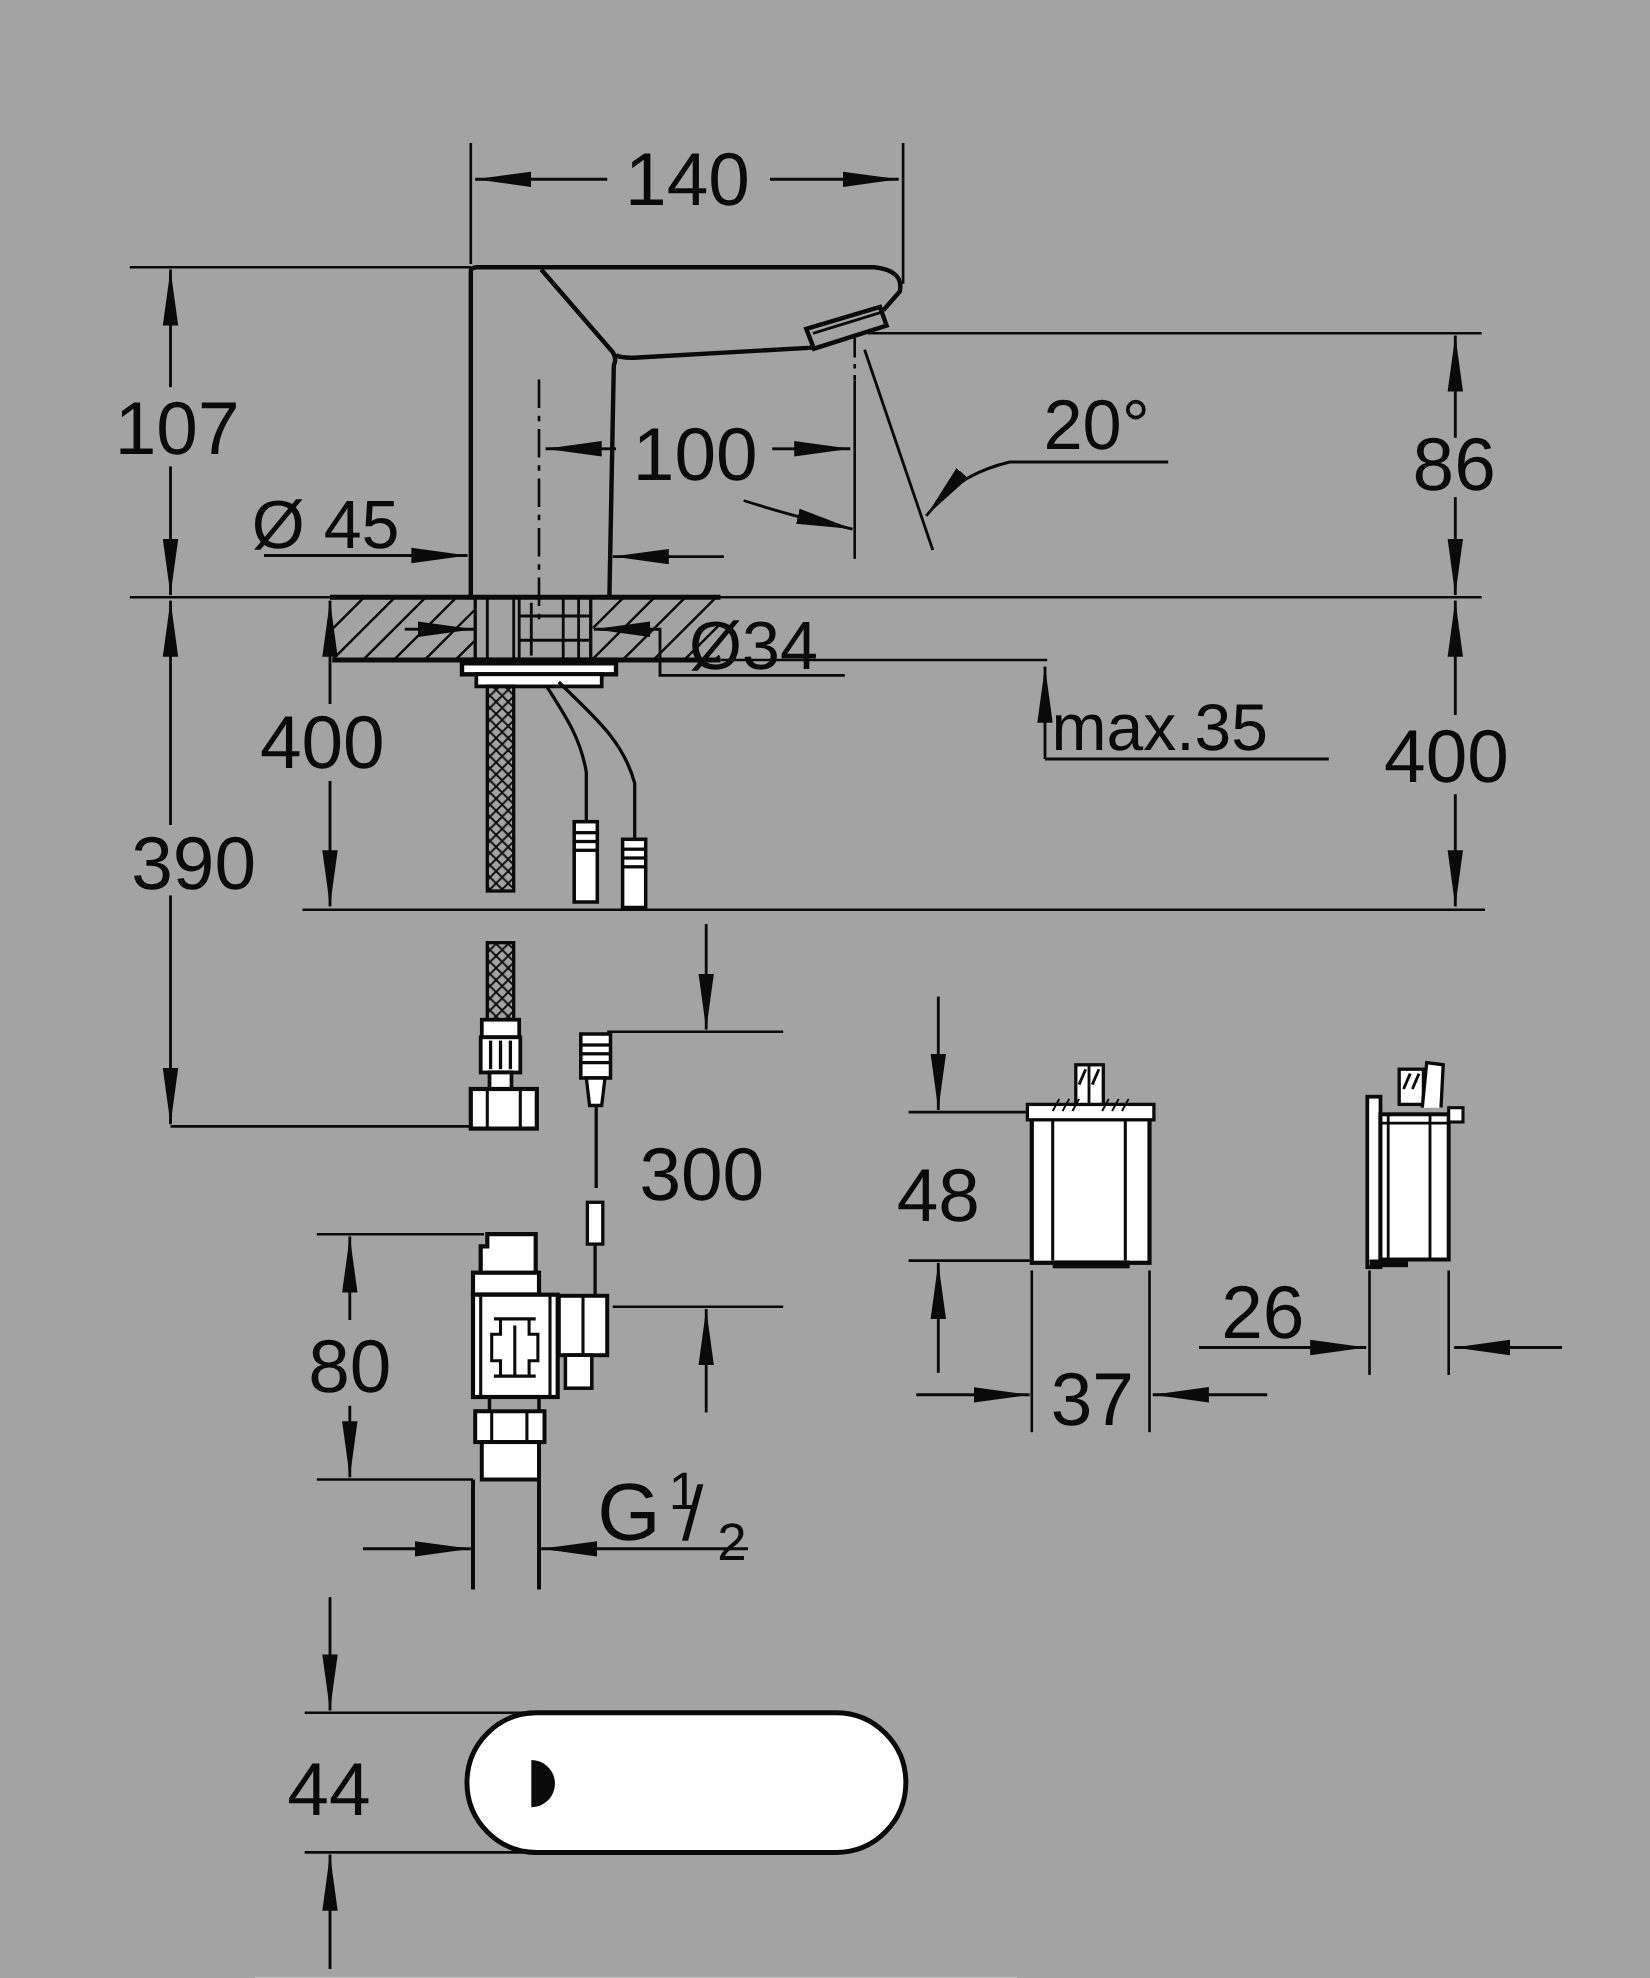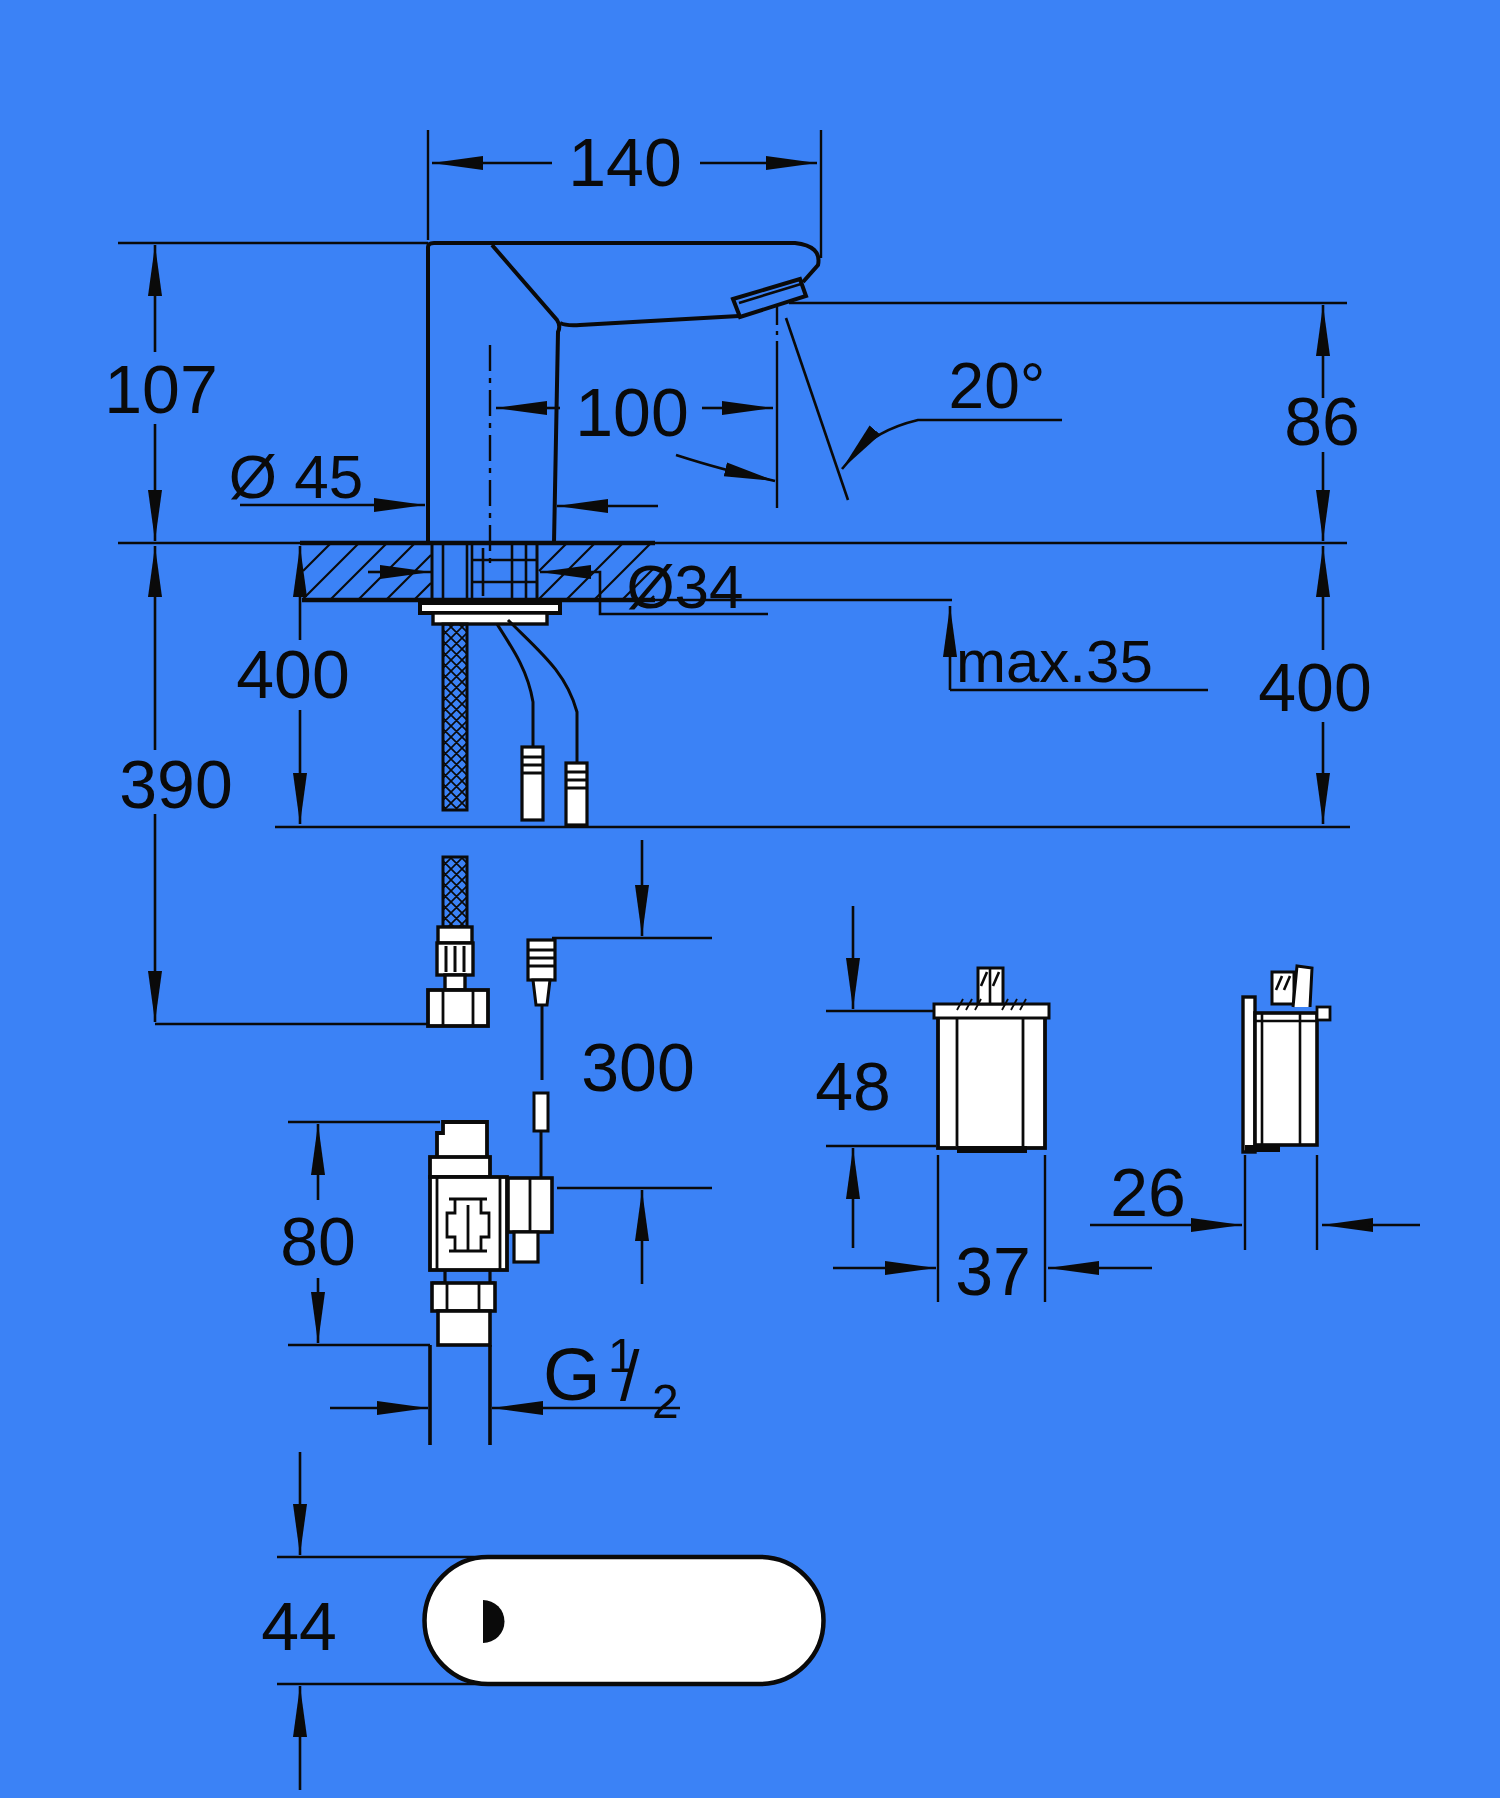--- a/index.html
+++ b/index.html
@@ -1,16 +1,16 @@
 <!DOCTYPE html>
 <html><head>
 <meta charset="utf-8">
 <style>
   html,body{margin:0;padding:0;background:#ffffff;}
-  .page{position:relative;width:1500px;height:1798px;background:#3b82f6;overflow:hidden;
+  .page{position:relative;width:1500px;height:1798px;background:#a3a3a3;overflow:hidden;
         font-family:"Liberation Sans", sans-serif;}
   svg{position:absolute;left:0;top:0;}
   svg text{font-family:"Liberation Sans","DejaVu Sans",sans-serif;fill:#0a0a0a;}
   .dim{font-size:68px;}
   .dimtxt{text-anchor:middle;}
 </style>
 </head>
 <body>
 
 <div class="page">

